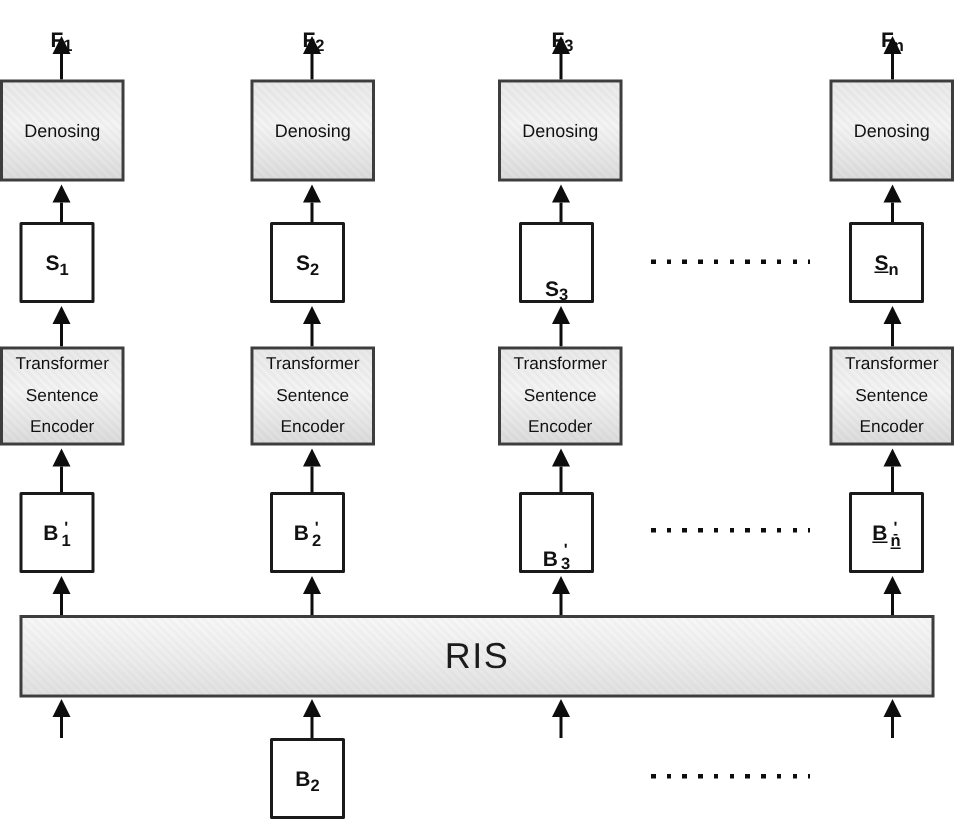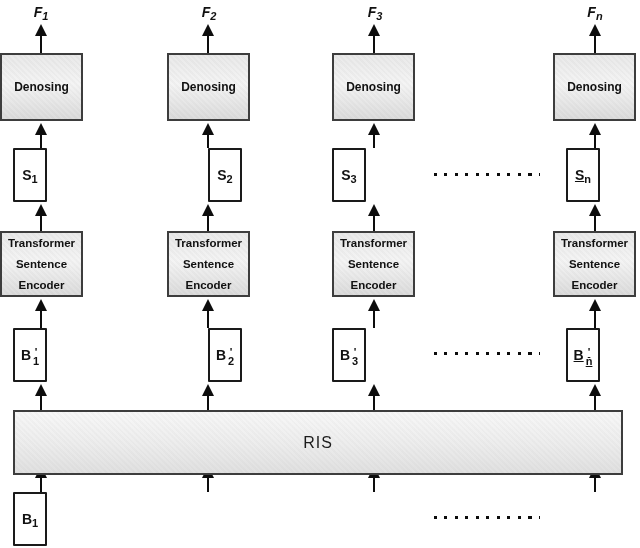--- a/index.html
+++ b/index.html
@@ -9,64 +9,64 @@
     overflow:hidden;
   }
   
   .gbox{
     position:absolute;width:83px;box-sizing:border-box;
     border:2px solid #3d3d3d;
     background:
       repeating-linear-gradient(45deg,rgba(0,0,0,0.025) 0 2px,rgba(255,255,255,0) 2px 4px),
       linear-gradient(180deg,#e9e9e9 0%,#f4f4f4 45%,#dcdcdc 100%);
     display:flex;align-items:center;justify-content:center;
-    text-align:center;font-weight:bold;
+    text-align:center;font-weight:normal;
   }
   .denoise{top:53px;height:68px;font-size:12px;}
   .encoder{top:231px;height:66px;font-size:11.5px;line-height:21px;}
   
   .rbox{
-    position:absolute;width:34px;height:54px;box-sizing:border-box;
+    position:absolute;width:50px;height:54px;box-sizing:border-box;
     border:2px solid #1a1a1a;border-radius:1px;background:#ffffff;
     display:flex;align-items:center;justify-content:center;
   }
   .srow{top:148px;}
   .bprow{top:328px;}
   .brow{top:492px;}
   
   .ris{
-    position:absolute;left:13px;top:410px;width:610px;height:65px;box-sizing:border-box;
+    position:absolute;left:13px;top:410px;width:610px;height:55px;box-sizing:border-box;
     border:2px solid #3d3d3d;
     background:
       repeating-linear-gradient(45deg,rgba(0,0,0,0.02) 0 2px,rgba(255,255,255,0) 2px 4px),
       linear-gradient(180deg,#f7f7f7 0%,#ececec 55%,#e0e0e0 100%);
     display:flex;align-items:center;justify-content:center;
-    font-size:16px;font-weight:400;color:#1c1c1c;letter-spacing:1px;
+    font-size:24px;font-weight:400;color:#1c1c1c;letter-spacing:1px;
   }
   
   .lab{position:absolute;width:50px;text-align:center;font-weight:bold;font-size:14px;}
-  .frow{top:2px;height:20px;line-height:20px;font-style:italic;}
+  .frow{top:16px;height:20px;line-height:20px;}
   .sub{font-size:11px;position:relative;top:3px;font-weight:bold;}
   .marks{display:inline-flex;flex-direction:column;align-items:center;margin-left:2px;transform:translateY(2px);}
   .marks .prime{font-size:11px;line-height:8px;font-weight:bold;}
   .marks .subb{font-size:11px;line-height:11px;font-weight:bold;}
   .boxlab{font-weight:bold;font-size:14px;}
   
   .arrow{position:absolute;width:14px;display:flex;flex-direction:column;align-items:center;}
   .arrow .head{width:0;height:0;border-left:6px solid transparent;border-right:6px solid transparent;border-bottom:12px solid #0d0d0d;}
   .arrow .stem{width:2px;flex:1;background:#0d0d0d;}
   .a1{top:24px;height:29px;}
   .a2{top:123px;height:25px;}
   .a3{top:204px;height:27px;}
   .a4{top:299px;height:29px;}
   .a5{top:384px;height:26px;}
   .a6{top:466px;height:26px;}
   
   .gx0{left:0px;}   .gx1{left:167px;} .gx2{left:332px;} .gx3{left:553px;}
-  .sx0{left:13px;}  .sx1{left:180px;margin-left:28px;} .sx2{left:332px;} .sx3{left:566px;text-decoration:underline;}
+  .sx0{left:13px;}  .sx1{left:180px;} .sx2{left:346px;align-items:flex-end;} .sx3{left:566px;text-decoration:underline;}
   .ax0{left:34px;}  .ax1{left:201px;} .ax2{left:367px;} .ax3{left:588px;}
   .fx0{left:16px;}  .fx1{left:184px;} .fx2{left:350px;} .fx3{left:570px;}
   
   .dots{
     position:absolute;left:434px;width:106px;height:3px;
     background:repeating-linear-gradient(90deg,#0d0d0d 0 3px,rgba(0,0,0,0) 3px 10.5px);
   }
   .d-s{top:173px;} .d-bp{top:352px;} .d-b{top:516px;}
 </style>
 </head>
@@ -112,23 +112,20 @@
       </span>
     </div>
   <div class="arrow a5 ax0">
       <div class="head"></div>
       <div class="stem"></div>
     </div>
   <div class="arrow a6 ax0">
       <div class="head"></div>
       <div class="stem"></div>
     </div>
-  <div class="rbox brow sx0">
-      <span class="boxlab"><span>B</span><span class="sub">1</span></span>
-    </div>
 
   <div class="lab frow fx1"><span>F</span><span class="sub">2</span></div>
   <div class="arrow a1 ax1">
       <div class="head"></div>
       <div class="stem"></div>
     </div>
   <div class="gbox denoise gx1">
       <span>Denosing</span>
     </div>
   <div class="arrow a2 ax1">
@@ -160,20 +157,23 @@
         <span class="subb">2</span>
       </span>
     </div>
   <div class="arrow a5 ax1">
       <div class="head"></div>
       <div class="stem"></div>
     </div>
   <div class="arrow a6 ax1">
       <div class="head"></div>
       <div class="stem"></div>
+    </div>
+  <div class="rbox brow sx1">
+      <span class="boxlab"><span>B</span><span class="sub">2</span></span>
     </div>
 
   <div class="lab frow fx2"><span>F</span><span class="sub">3</span></div>
   <div class="arrow a1 ax2">
       <div class="head"></div>
       <div class="stem"></div>
     </div>
   <div class="gbox denoise gx2">
       <span>Denosing</span>
     </div>

